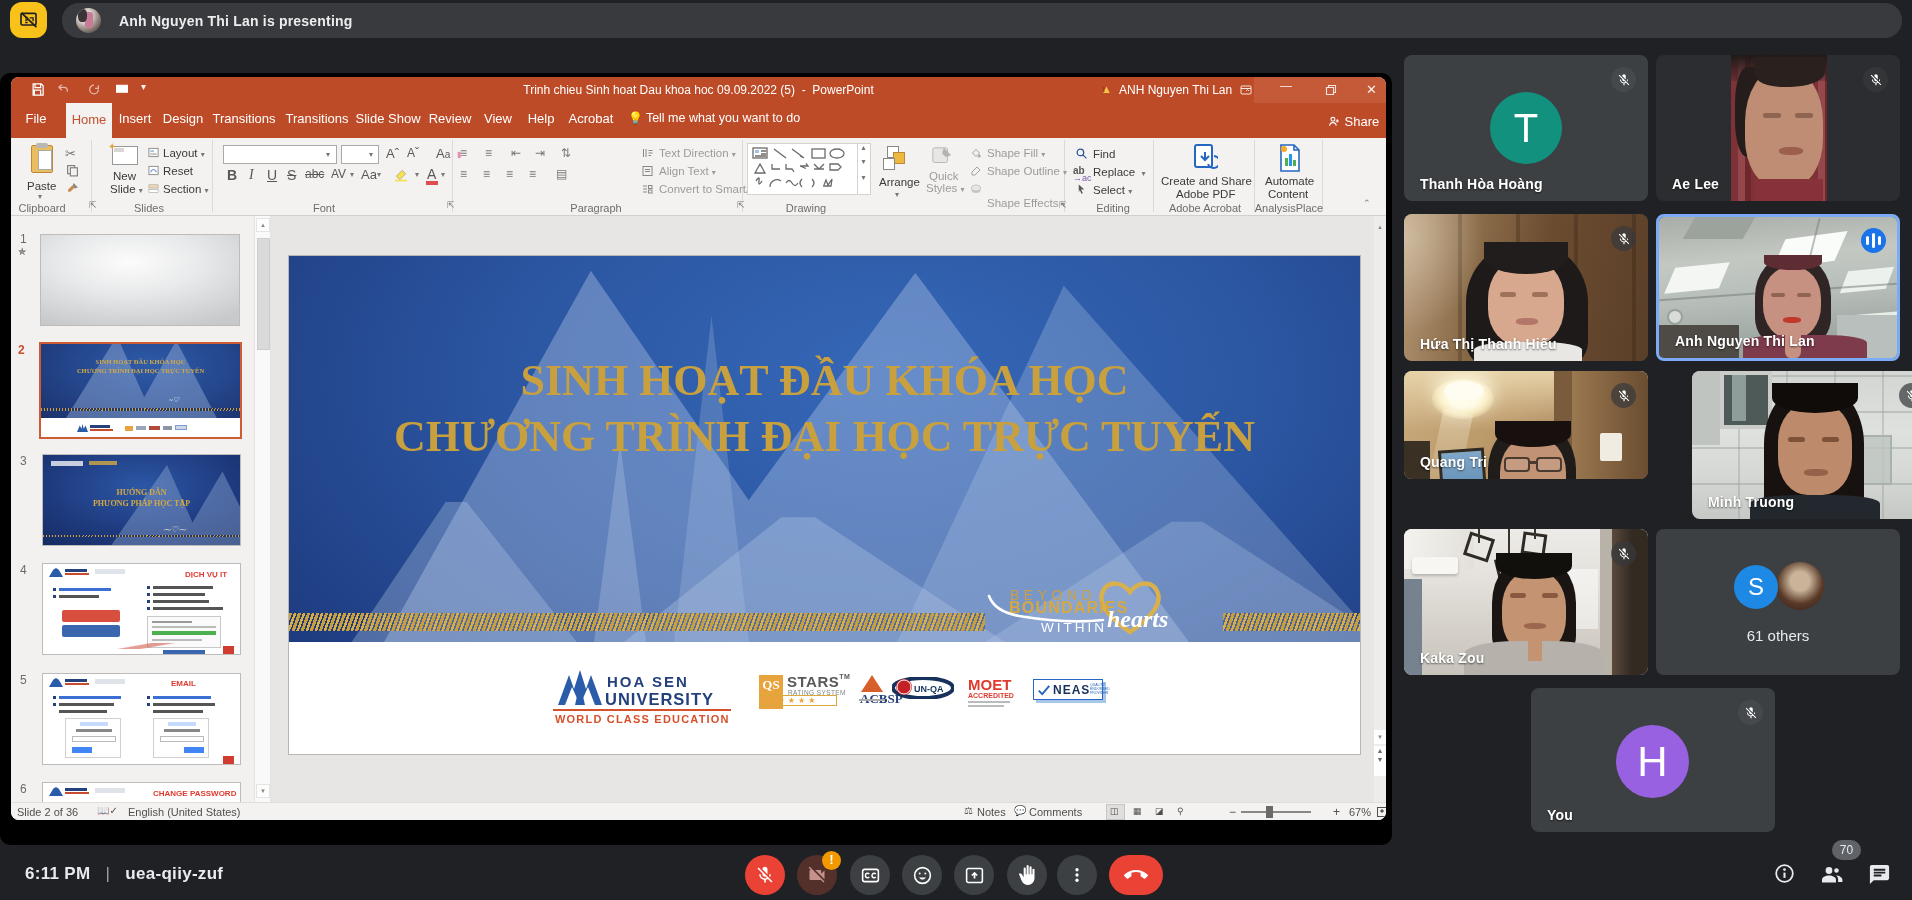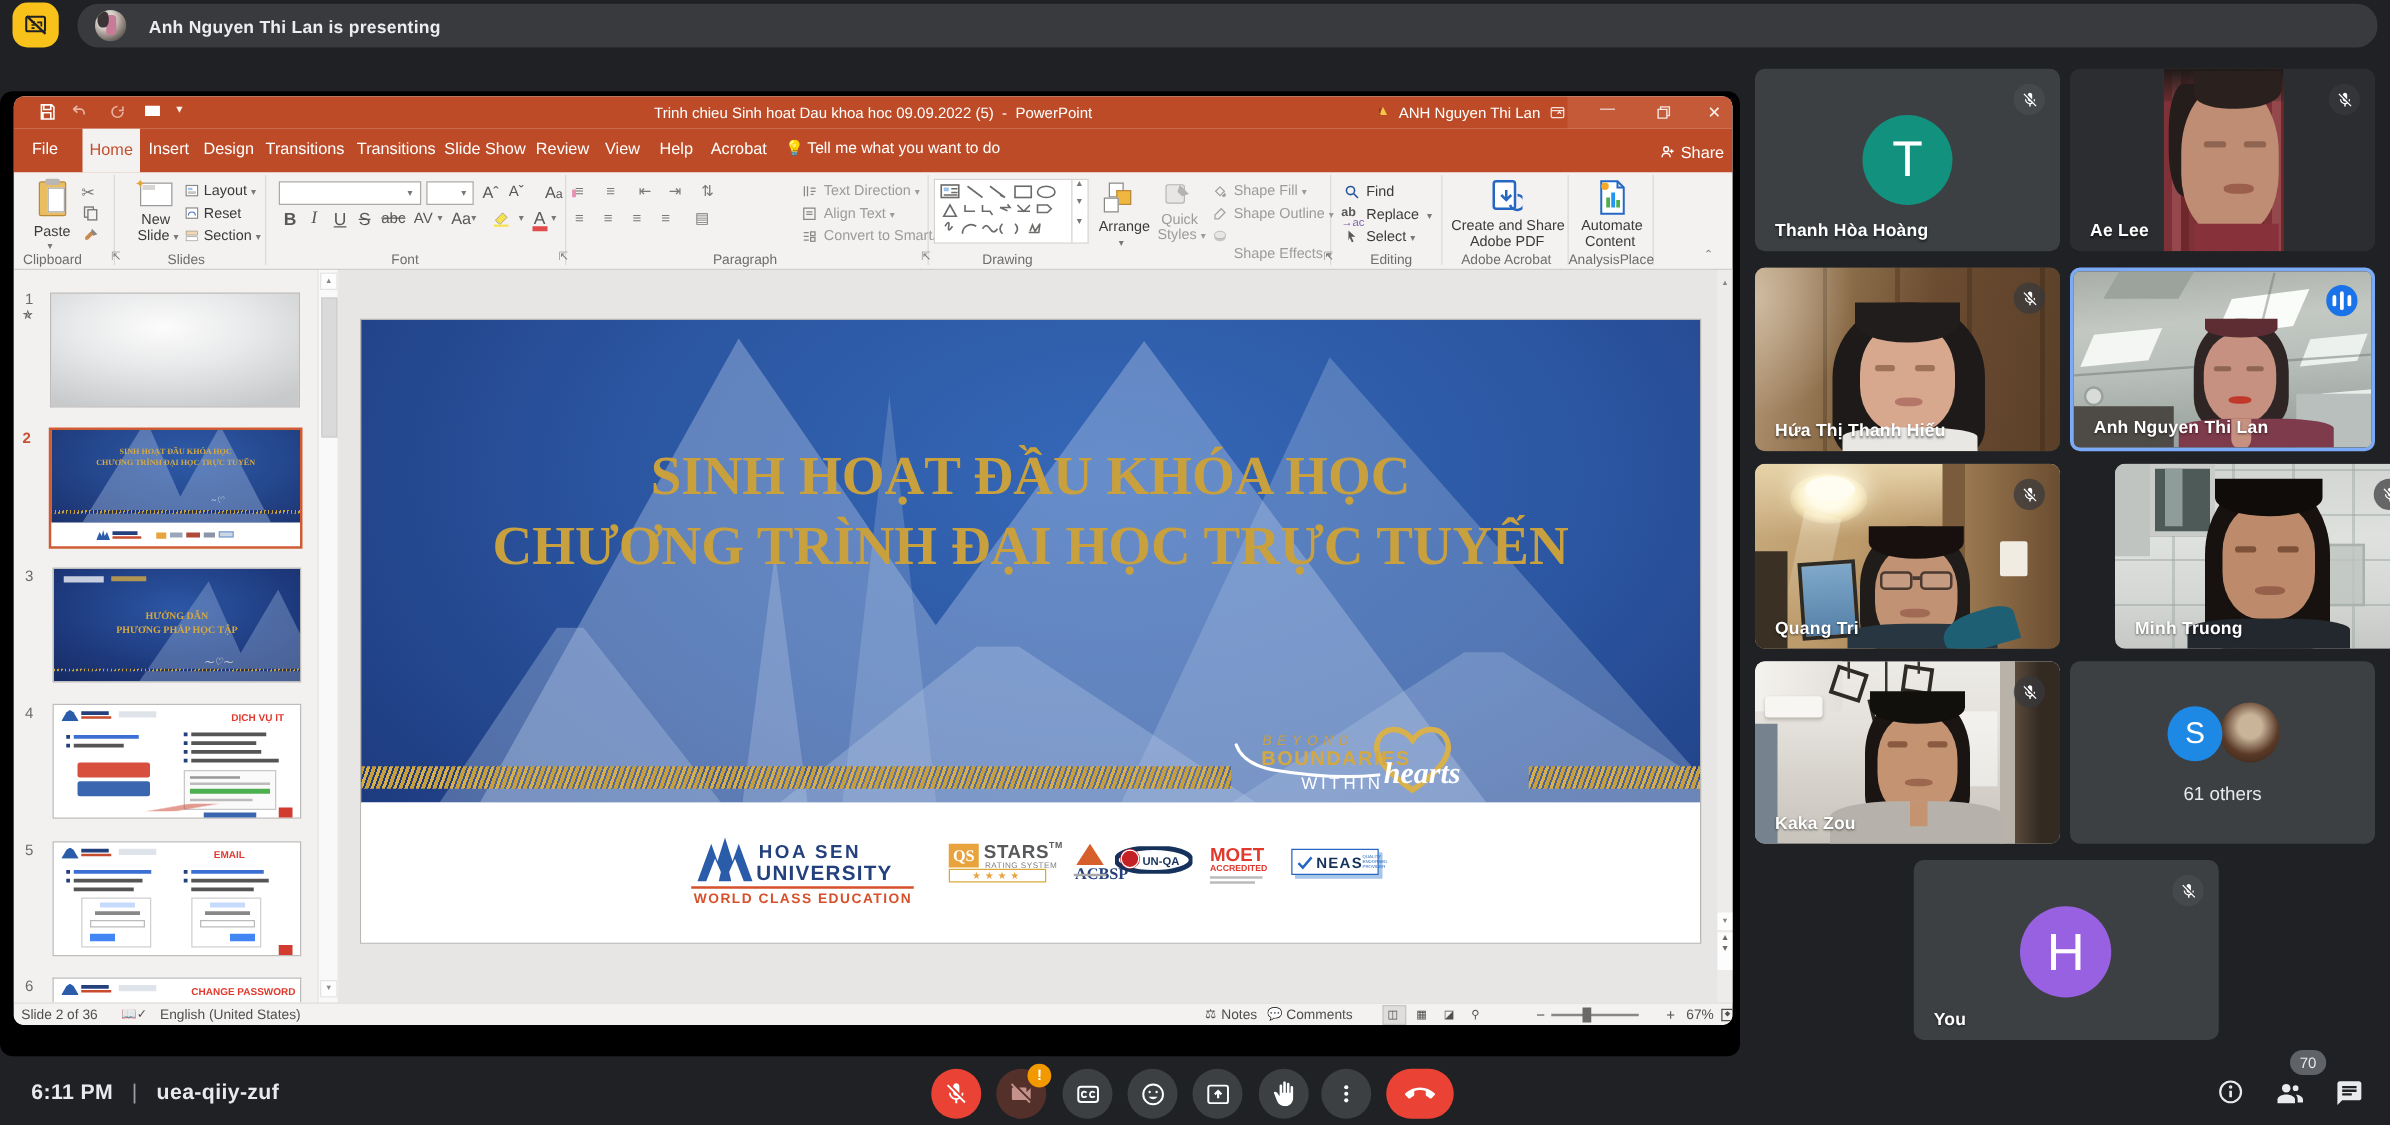--- a/index.html
+++ b/index.html
@@ -440,40 +440,40 @@
         <div class="mtn" style="left:60px; top:230px; width:420px; height:160px; background:rgba(188,205,232,0.32); clip-path:polygon(0% 100%, 23% 10%, 28% 10%, 55% 100%);"></div>
         <div class="mtn" style="left:330px; top:250px; width:560px; height:140px; background:rgba(188,205,232,0.32); clip-path:polygon(0% 100%, 29% 8%, 35% 8%, 70% 100%);"></div>
         <div class="mtn" style="left:690px; top:255px; width:520px; height:135px; background:rgba(188,205,232,0.28); clip-path:polygon(0% 100%, 37% 8%, 43% 8%, 80% 100%);"></div>
         <div id="sl-title" style="position:absolute; left:0; top:97px; width:1071px; text-align:center; color:#C9A03E; font-family:'Liberation Serif'; font-weight:bold; font-size:44px; line-height:56px; letter-spacing:0px;">SINH HOẠT ĐẦU KHÓA HỌC<br>CHƯƠNG TRÌNH ĐẠI HỌC TRỰC TUYẾN</div>
         <div class="goldband" style="position:absolute; left:0; top:357px; width:696px; height:18px; background:repeating-linear-gradient(110deg, #C89F3E 0 3px, rgba(30,52,110,0.45) 3px 4.5px, #D6AE4C 4.5px 7px, rgba(30,52,110,0.45) 7px 8.5px);"></div>
         <div class="goldband" style="position:absolute; left:934px; top:357px; width:137px; height:18px; background:repeating-linear-gradient(110deg, #C89F3E 0 3px, rgba(30,52,110,0.45) 3px 4.5px, #D6AE4C 4.5px 7px, rgba(30,52,110,0.45) 7px 8.5px);"></div>
         <div style="position:absolute; left:696px; top:322px; width:238px; height:64px;">
           <svg style="position:absolute; left:104px; top:0px;" width="82" height="62" viewBox="0 0 82 62" fill="none">
                 <path d="M41 54 C19 39 8 25 14 13 C19 3 33 3 41 14 C49 3 63 3 68 13 C74 25 63 39 41 54z" stroke="#D8B04C" stroke-width="4.5"></path>
               </svg>
-          <div style="position:absolute; left:25px; top:9px; color:#C9A045; font-size:11px; letter-spacing:4.5px;font-style:italic;">BEYOND</div>
+          <div style="position:absolute; left:25px; top:9px; color:#C9A045; font-size:14px; letter-spacing:4.5px;">BEYOND</div>
           <div style="position:absolute; left:24px; top:21px; color:#D5A93F; font-size:16px; font-weight:bold; letter-spacing:1.2px;">BOUNDARIES</div>
           <svg style="position:absolute; left:0px; top:16px;" width="150" height="46" viewBox="0 0 150 46" fill="none" stroke="#fff" stroke-width="2.6">
                 <path d="M4 2 C8 13 18 19 34 22 C70 28 100 28 118 26" stroke-linecap="round"></path>
               </svg>
           <div style="position:absolute; left:56px; top:33px; color:#fff; font-size:13.5px; letter-spacing:3px;">WITHIN<span style="font-family:'Liberation Serif'; font-style:italic; font-weight:bold; font-size:24px; letter-spacing:0px; position:relative; top:-5px;">hearts</span></div>
         </div>
       </div>
       <div id="logoband" style="position:absolute; left:0; top:386px; width:1071px; height:112px; background:#fff;">
         <div style="position:absolute; left:268px; top:25px; width:46px; height:39px;">
           <svg width="46" height="39" viewBox="0 0 46 39">
                 <path d="M1 38 L12 8 L17 22 L23 3 L29 22 L34 8 L45 38 L38 38 L31 20 L23 38 L15 20 L8 38z" fill="#2A5CAA"></path>
                 <path d="M23 16 L28 38 L18 38z" fill="#2A5CAA"></path>
               </svg>
         </div>
         <div style="position:absolute; left:318px; top:31px; color:#24417E; font-size:15px; font-weight:bold; letter-spacing:2px; font-family:'Liberation Sans';">HOA SEN</div>
         <div style="position:absolute; left:316px; top:48px; color:#24417E; font-size:16.5px; font-weight:bold; letter-spacing:1px;">UNIVERSITY</div>
         <div style="position:absolute; left:264px; top:67px; width:178px; height:2px; background:#D6502B;"></div>
         <div style="position:absolute; left:266px; top:71px; color:#D6502B; font-size:11px; font-weight:bold; letter-spacing:1.2px;">WORLD CLASS EDUCATION</div>
-        <div style="position:absolute; left:470px; top:33px; width:24px; height:19px; background:#E8A33C; color:#fff; font-family:'Liberation Serif'; font-size:13px; font-weight:bold; text-align:center; line-height:19px;">QS</div>
+        <div style="position:absolute; left:470px; top:33px; width:24px; height:34px; background:#E8A33C; color:#fff; font-family:'Liberation Serif'; font-size:13px; font-weight:bold; text-align:center; line-height:19px;">QS</div>
         <div style="position:absolute; left:498px; top:31px; color:#58595B; font-size:15px; font-weight:bold; letter-spacing:.5px;">STARS<span style="font-size:7px; vertical-align:top;">TM</span></div>
         <div style="position:absolute; left:499px; top:47px; color:#808285; font-size:6.5px; letter-spacing:.4px;">RATING SYSTEM</div>
         <div style="position:absolute; left:470px; top:53px; width:78px; height:11px; border:1px solid #D9A93C; color:#E8A33C; font-size:8px; text-align:center; line-height:10px; letter-spacing:3px;">★★★★</div>
         <div style="position:absolute; left:572px; top:33px; width:0; height:0; border-left:11px solid transparent; border-right:11px solid transparent; border-bottom:17px solid #D75F2B;"></div>
         <div style="position:absolute; left:571px; top:49px; color:#24417E; font-size:13px; font-weight:bold; font-family:'Liberation Serif';">ACBSP</div>
         <div style="position:absolute; left:570px; top:57px; width:26px; height:2px; background:#aaa;"></div>
         <div style="position:absolute; left:603px; top:35px; width:62px; height:22px;">
           <svg width="62" height="22" viewBox="0 0 62 22">
                 <ellipse cx="31" cy="11" rx="30" ry="10" fill="none" stroke="#16325C" stroke-width="4"></ellipse>
                 <circle cx="12" cy="10" r="8" fill="#C42127"></circle>
@@ -593,21 +593,21 @@
     <div class="ph" style="left:84px; top:118px; width:124px; height:23px; background:#7E3B4B; border-radius:34% 34% 0 0;"></div>
     <div class="ph" style="left:126px; top:118px; width:16px; height:23px; background:#C69180; border-radius:0 0 30% 30%;"></div>
   </div>
   <div class="ph" style="top:11px; right:11px; width:25px; height:25px; border-radius:50%; background:#1A73E8; z-index:5;">
     <span style="position:absolute; left:5px; top:8px; width:3px; height:9px; background:#fff; border-radius:2px;"></span>
     <span style="position:absolute; left:11px; top:5px; width:3px; height:15px; background:#fff; border-radius:2px;"></span>
     <span style="position:absolute; left:17px; top:8px; width:3px; height:9px; background:#fff; border-radius:2px;"></span>
   </div>
   <div class="name">Anh Nguyen Thi Lan</div>
 </div>
-<div class="tile" id="t5" style="left:1404px; top:371px; height:148px;text-align:right;">
+<div class="tile" id="t5" style="left:1404px; top:371px; height:108px;text-align:right;">
   <div class="ph" style="left:0; top:0; width:244px; height:148px; background:linear-gradient(115deg, #C8AB7E 0%, #BC9A6A 35%, #A8845A 60%, #8A6A45 85%, #6E5236 100%); overflow:hidden;">
     <div class="ph" style="left:0; top:0; width:244px; height:60px; background:linear-gradient(#E7D3A9, rgba(220,195,150,0)); "></div>
     <div class="ph" style="left:150px; top:0px; width:18px; height:148px; background:#7A5C3C;"></div>
     <div class="ph" style="left:168px; top:0px; width:76px; height:148px; background:linear-gradient(90deg, #9A7850, #7E5E3D 60%, #6A4E31);"></div>
     <div class="ph" style="left:196px; top:62px; width:22px; height:28px; background:#F0ECE2; border-radius:2px;"></div>
     <div class="ph" style="left:28px; top:8px; width:62px; height:40px; background:radial-gradient(ellipse at 50% 45%, #FFFEF8 0 30%, #F4E3B2 55%, rgba(240,220,160,0) 78%); border-radius:50%;"></div>
     <div class="ph" style="left:40px; top:10px; width:40px; height:20px; background:#FFFDF2; border-radius:50%; box-shadow:0 0 18px 10px rgba(255,250,225,0.85);"></div>
     <div class="ph" style="left:30px; top:40px; width:30px; height:90px; background:linear-gradient(rgba(255,250,230,0.35), rgba(255,250,230,0)); transform:rotate(12deg);"></div>
     <div class="ph" style="left:36px; top:78px; width:46px; height:62px; background:linear-gradient(#7FA8C9, #5580A8); border:3px solid #2E2A26; transform:rotate(-4deg);"></div>
     <div class="ph" style="left:0px; top:70px; width:26px; height:80px; background:#3A3024;"></div>

